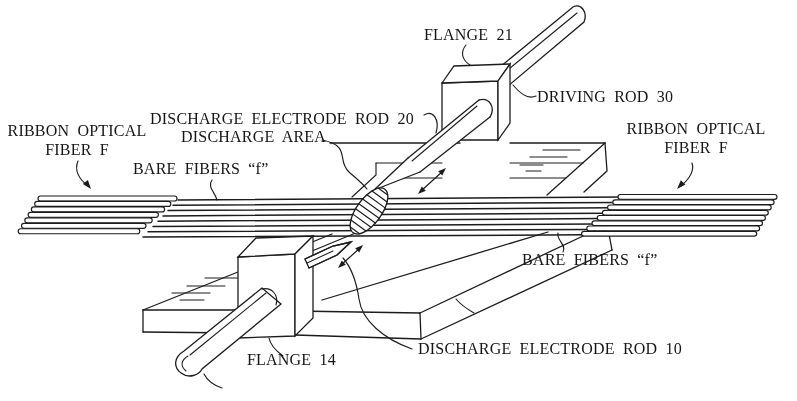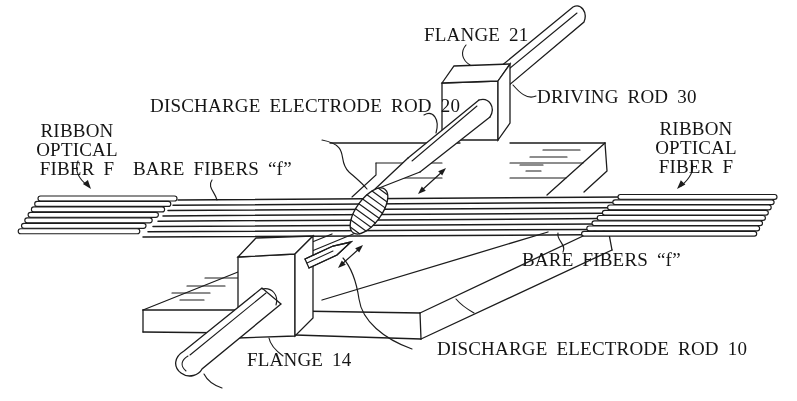--- a/index.html
+++ b/index.html
@@ -1,19 +1,19 @@
 <!DOCTYPE html>
 <html><head>
 <meta charset="utf-8">
 <style>
   html,body{margin:0;padding:0;background:#ffffff;}
   #page{position:relative;width:797px;height:401px;background:#ffffff;overflow:hidden;
         font-family:"Liberation Serif","DejaVu Serif",serif;}
   #art{position:absolute;left:0;top:0;}
-  .lbl{position:absolute;font-size:19px;line-height:19px;color:#151515;
+  .lbl{position:absolute;font-size:16px;line-height:19px;color:#151515;
        letter-spacing:0.2px;word-spacing:4px;white-space:nowrap;}
   .lbl.center{text-align:center;white-space:normal;}
 </style>
 </head>
 <body>
 
 <div id="page">
 
 <svg id="art" width="797" height="401" viewBox="0 0 797 401" fill="none" stroke="#1c1c1c" stroke-width="1.3" stroke-linecap="round">
 
@@ -152,32 +152,33 @@
     <path d="M474,313 C467,309 461,305 456,299"></path>
     <path d="M412,349 C384,339 362,321 359,299 C356,279 351,267 343,258"></path>
     <path d="M283,356 C275,350 270,344 269,338"></path>
     <path d="M222,388 C213,385 207,380 204,374"></path>
   </g>
 </svg>
 
 <div class="lbl center" style="left:2px;top:121px;width:150px"><span>RIBBON OPTICAL</span><br>
      <span>FIBER F</span></div>
 
-<div class="lbl" style="left:150px;top:96px">DISCHARGE ELECTRODE ROD 20</div>
+<div class="lbl" style="left:150px;top:109px">DISCHARGE ELECTRODE ROD 20</div>
 
+<div class="lbl" style="left:181px;top:127px">DISCHARGE AREA</div>
 
 <div class="lbl" style="left:133px;top:159px">BARE FIBERS “f”</div>
 
 <div class="lbl" style="left:424px;top:25px">FLANGE 21</div>
 
 <div class="lbl" style="left:537px;top:87px">DRIVING ROD 30</div>
 
 <div class="lbl center" style="left:620px;top:119px;width:152px"><span>RIBBON OPTICAL</span><br>
      <span>FIBER F</span></div>
 
 <div class="lbl" style="left:522px;top:250px">BARE FIBERS “f”</div>
 
 
-<div class="lbl" style="left:437px;top:339px">DISCHARGE ELECTRODE ROD 10</div>
+<div class="lbl" style="left:418px;top:339px">DISCHARGE ELECTRODE ROD 10</div>
 
 <div class="lbl" style="left:247px;top:350px">FLANGE 14</div>
 
 </div>
 
 </body></html>

